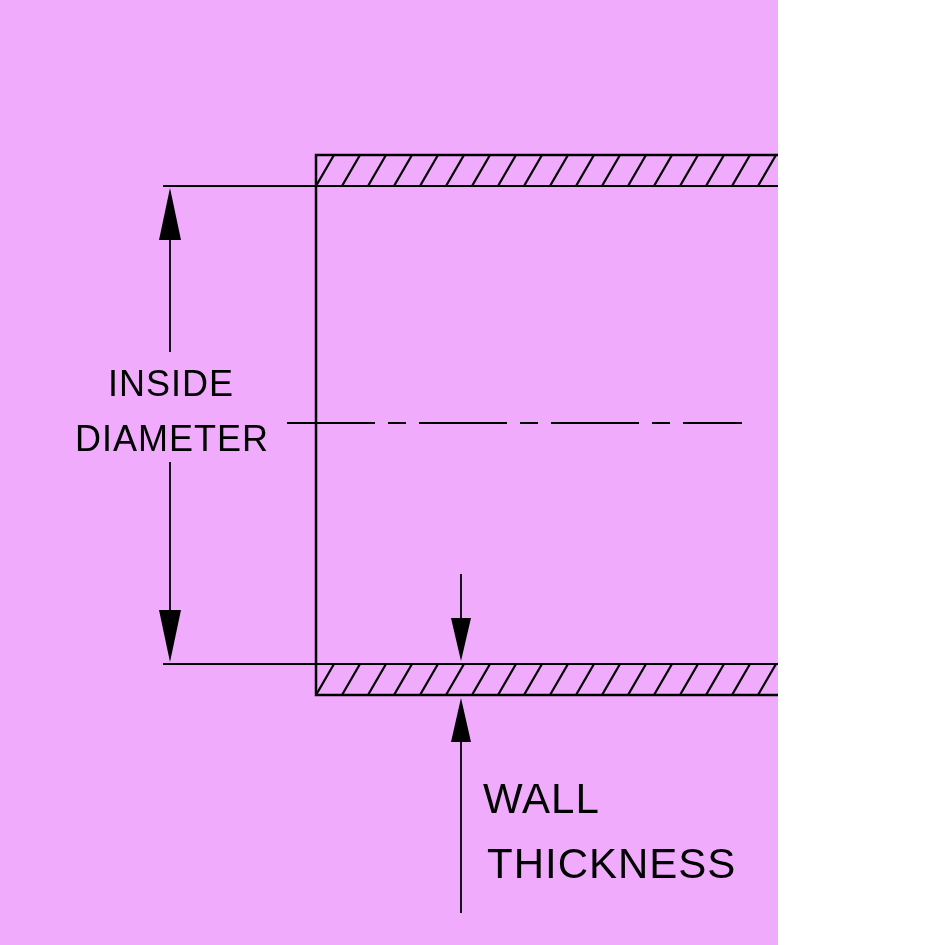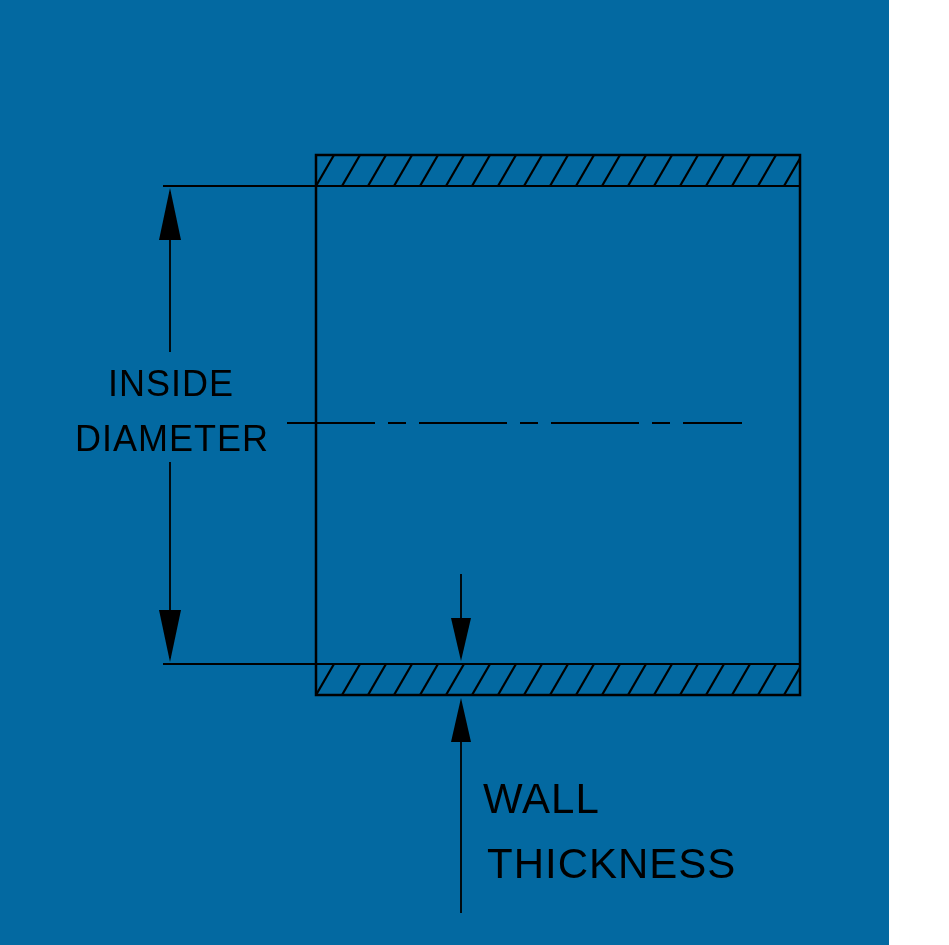--- a/index.html
+++ b/index.html
@@ -3,23 +3,23 @@
 <meta charset="utf-8">
 <style>
   html, body {
     margin: 0;
     padding: 0;
     background: #ffffff;
     font-family: "Liberation Sans", sans-serif;
   }
   .page {
     position: relative;
-    width: 889px;
+    width: 778px;
     height: 945px;
-    background: #0369a1;
+    background: #f0abfc;
     overflow: hidden;
   }
   svg {
     display: block;
   }
   text {
     fill: #000000;
     font-family: "Liberation Sans", sans-serif;
   }
   .dim-label {

